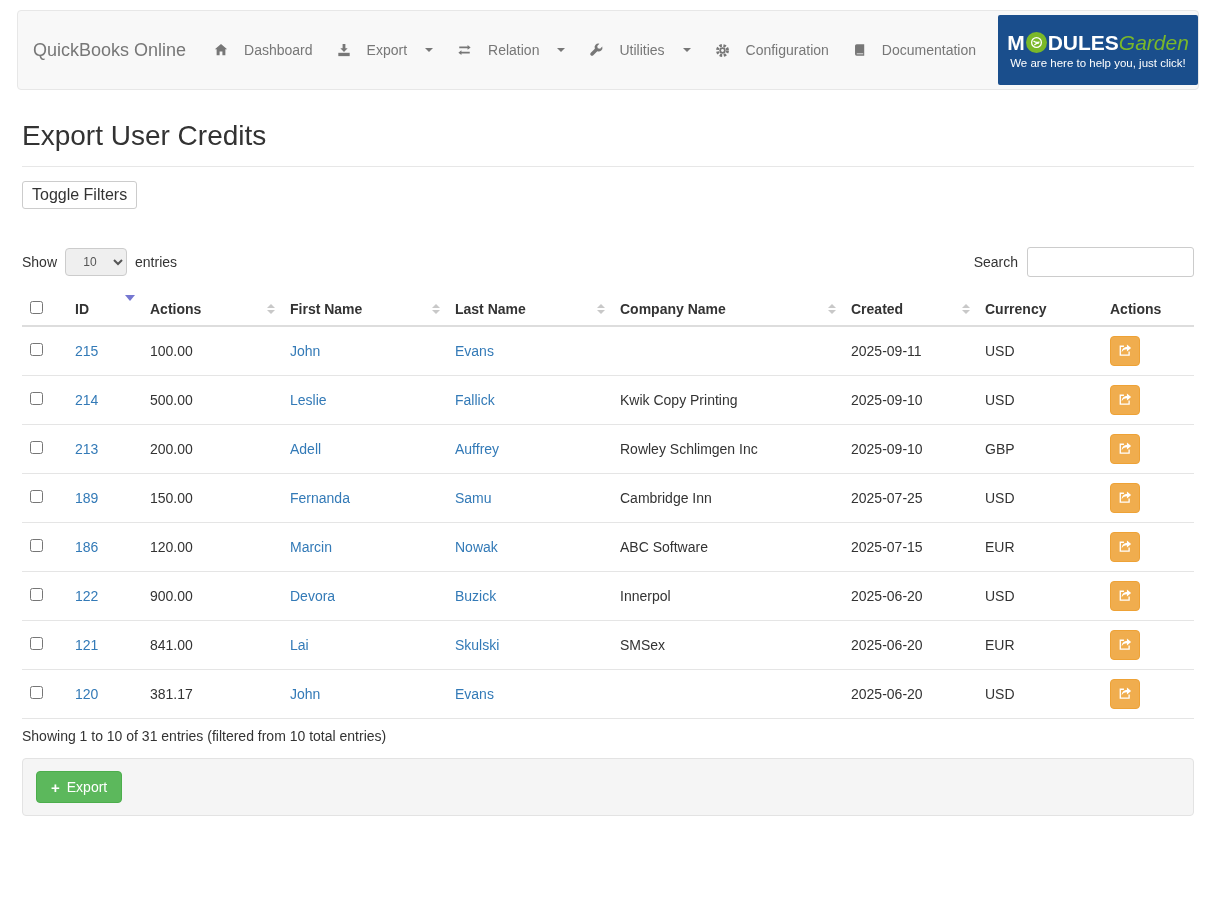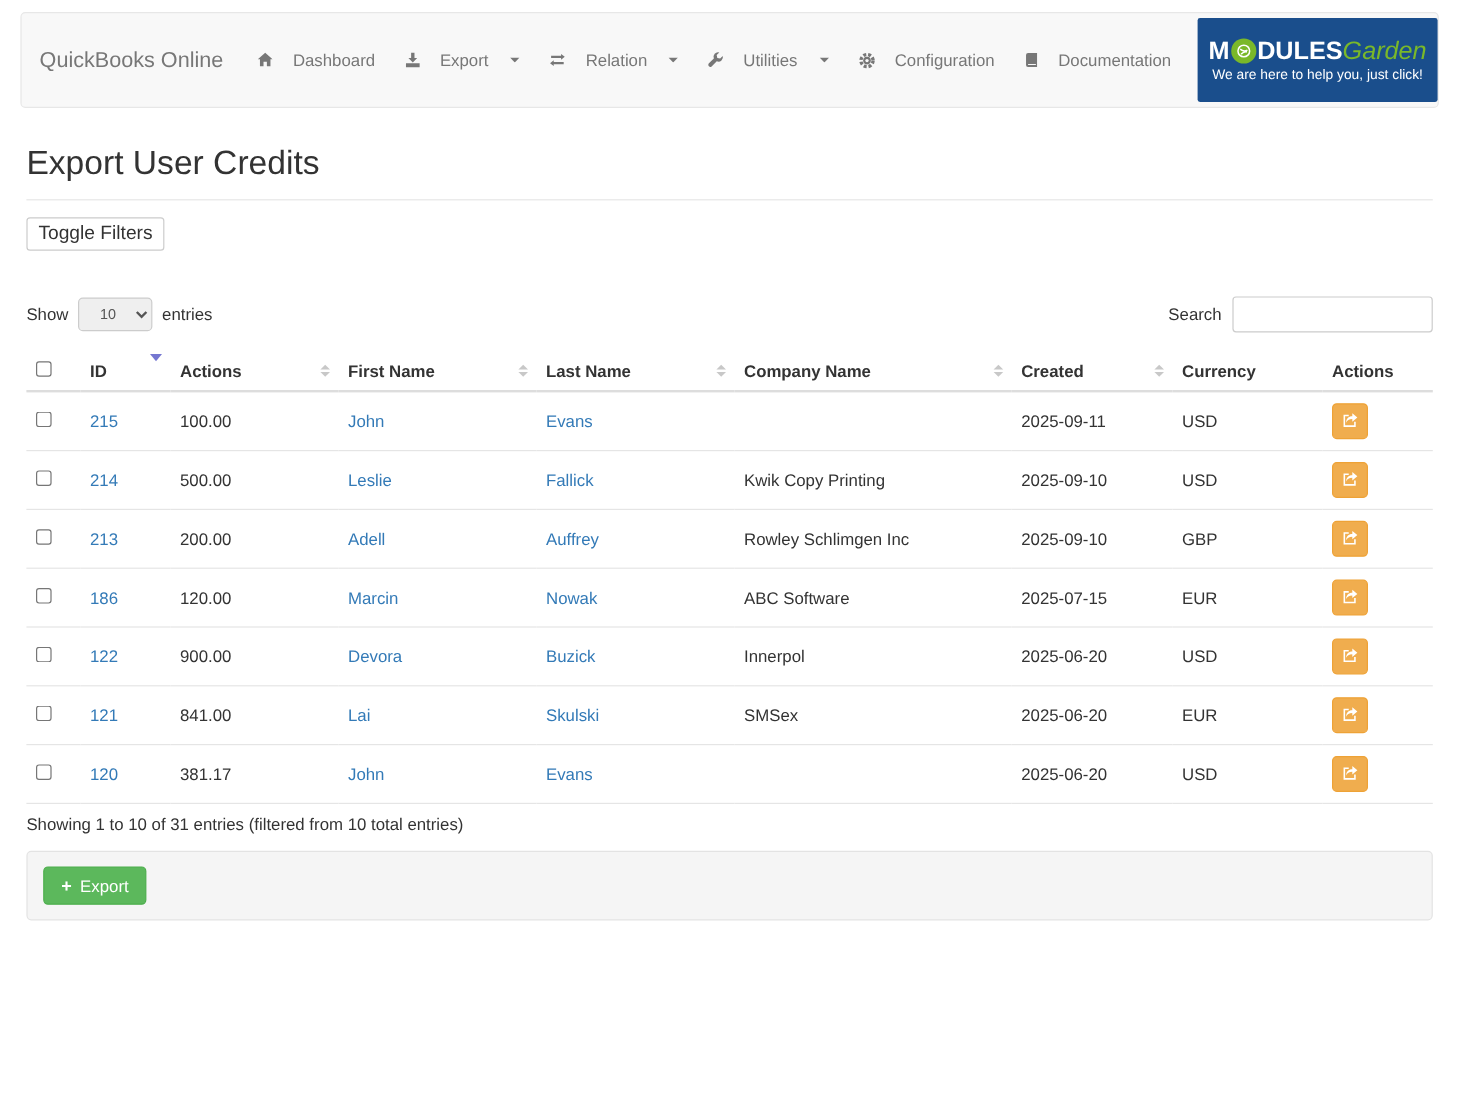--- a/index.html
+++ b/index.html
@@ -301,20 +301,38 @@
           <span><svg width="14" height="14" viewBox="0 0 16 16">
                   <path fill="#fff" d="M10.2 1.6 15 5.6l-4.8 4V7.1C7 7.1 5.4 8.4 4.3 10.5c0-3.6 2.2-6 5.9-6z"></path>
                   <path fill="none" stroke="#fff" stroke-width="1.5" d="M12.7 9.6v4.2H2.6V3.7h4.2"></path>
                 </svg></span>
         </button>
       </td>
     </tr>
 
 
 
+    <tr>
+      <td><input type="checkbox" style=""></td>
+      <td><a class="lnk">189</a></td>
+      <td>150.00</td>
+      <td><a class="lnk">Fernanda</a></td>
+      <td><a class="lnk">Samu</a></td>
+      <td>Cambridge Inn</td>
+      <td>2025-07-25</td>
+      <td>USD</td>
+      <td class="cell-action">
+        <button class="btn-action">
+          <span><svg width="14" height="14" viewBox="0 0 16 16">
+                  <path fill="#fff" d="M10.2 1.6 15 5.6l-4.8 4V7.1C7 7.1 5.4 8.4 4.3 10.5c0-3.6 2.2-6 5.9-6z"></path>
+                  <path fill="none" stroke="#fff" stroke-width="1.5" d="M12.7 9.6v4.2H2.6V3.7h4.2"></path>
+                </svg></span>
+        </button>
+      </td>
+    </tr>
 
     <tr>
       <td><input type="checkbox" style=""></td>
       <td><a class="lnk">186</a></td>
       <td>120.00</td>
       <td><a class="lnk">Marcin</a></td>
       <td><a class="lnk">Nowak</a></td>
       <td>ABC Software</td>
       <td>2025-07-15</td>
       <td>EUR</td>

